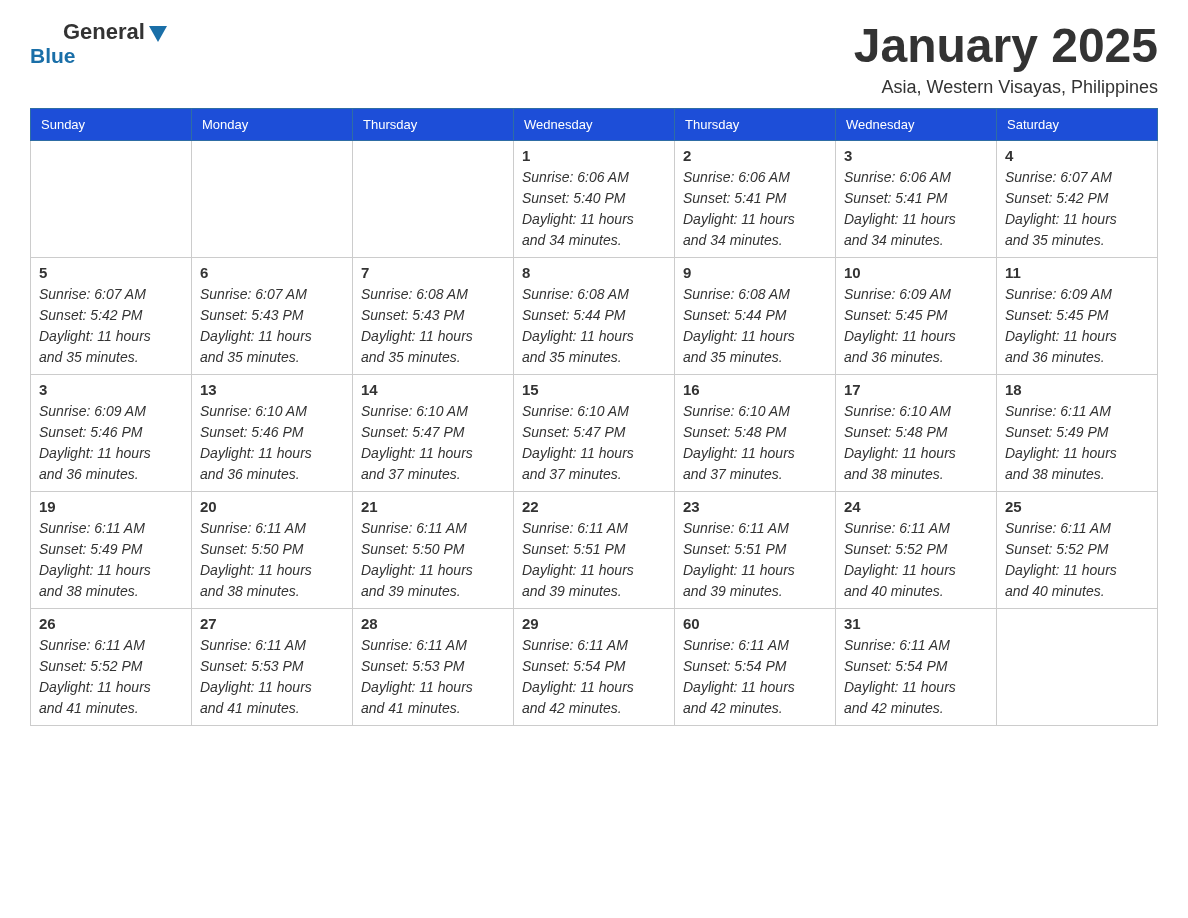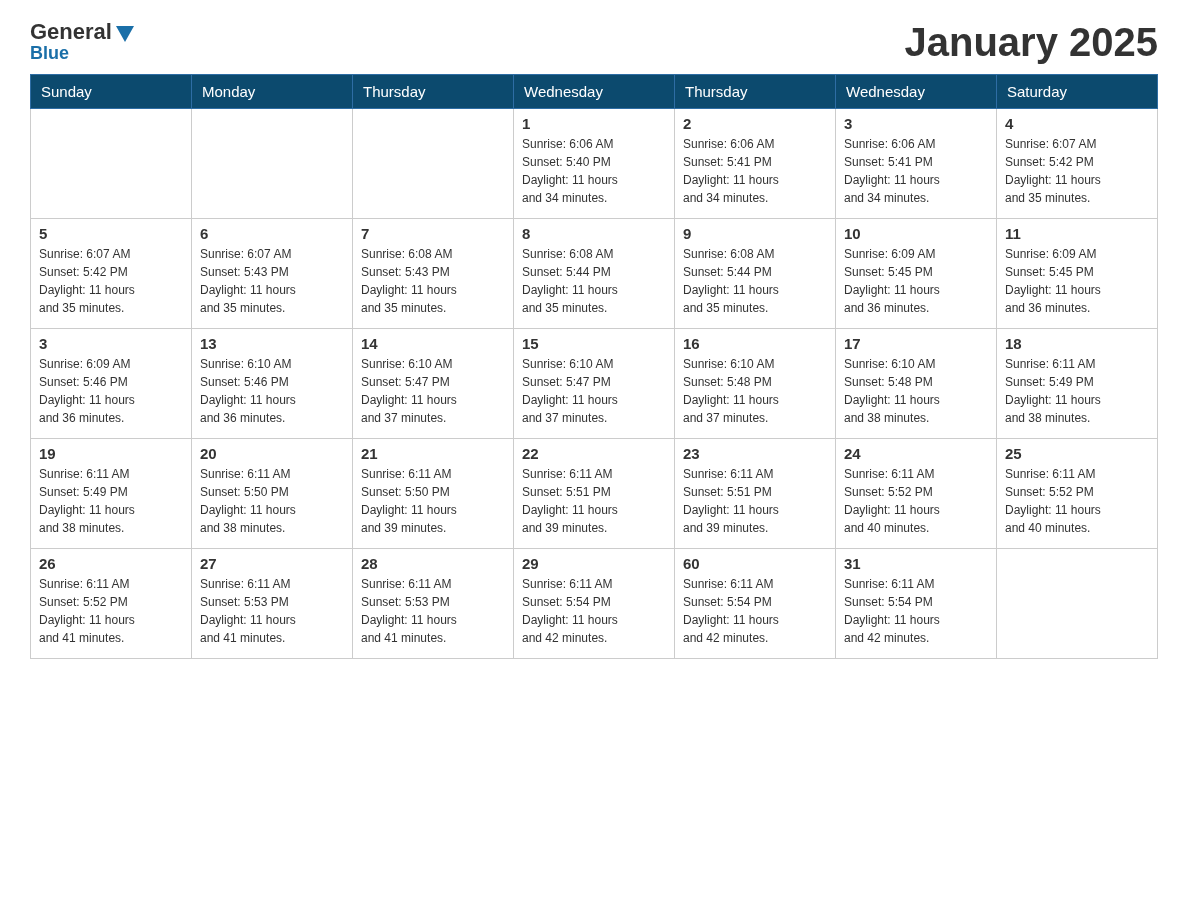--- a/index.html
+++ b/index.html
@@ -20,75 +20,77 @@
       display: flex;
       align-items: center;
       gap: 4px;
     }
     .logo-text-general {
       font-size: 22px;
       font-weight: bold;
       color: #333;
     }
     .logo-text-blue {
-      font-size: 18px;
+      font-size: 21px;
       font-weight: bold;
       color: #1a6fa8;
     }
     .logo-line {
       display: flex;
       align-items: flex-end;
+      margin-left: 33px;
     }
     .title-section {
       text-align: right;
     }
     .month-title {
-      font-size: 40px;
+      font-size: 48px;
       font-weight: bold;
       color: #333;
       line-height: 1.1;
     }
     .subtitle {
       font-size: 18px;
       color: #333;
       margin-top: 4px;
     }
     .calendar {
       width: 100%;
       border-collapse: collapse;
       margin-top: 10px;
     }
     .calendar th {
-      background-color: #0c4a6e;
+      background-color: #1d4ed8;
       color: #fff;
       padding: 8px 10px;
       text-align: left;
-      font-size: 15px;
+      font-size: 13px;
       font-weight: normal;
       border: 1px solid #2e6da4;
     }
     .calendar td {
       border: 1px solid #ccc;
       vertical-align: top;
       padding: 6px 8px;
       width: 14.28%;
       min-height: 110px;
       height: 110px;
     }
     .day-number {
       font-size: 15px;
       font-weight: bold;
       color: #333;
       display: block;
       margin-bottom: 3px;
     }
     .day-info {
-      font-size: 12px;
+      font-size: 14px;
       color: #333;
       line-height: 1.5;
+      font-style: italic;
     }
     .empty-cell {
       background: #fff;
     }
     .calendar tbody tr td {
       background: #fff;
     }
   </style>
 </head>
 <body>
@@ -100,20 +102,21 @@
         <span class="logo-text-general">General</span>
         <svg width="22" height="22" viewBox="0 0 22 22" style="margin-left:2px; margin-top:2px;">
           <polygon points="2,4 20,4 11,20" fill="#1a6fa8"></polygon>
         </svg>
       </div>
       <span class="logo-text-blue">Blue</span>
     </div>
   </div>
   <div class="title-section">
     <div class="month-title">January 2025</div>
+    <div class="subtitle">Asia, Western Visayas, Philippines</div>
   </div>
 </div>
 
 <table class="calendar">
   <thead>
     <tr>
     <th>Sunday</th>
         <th>Monday</th>
         <th>Thursday</th>
         <th>Wednesday</th>

